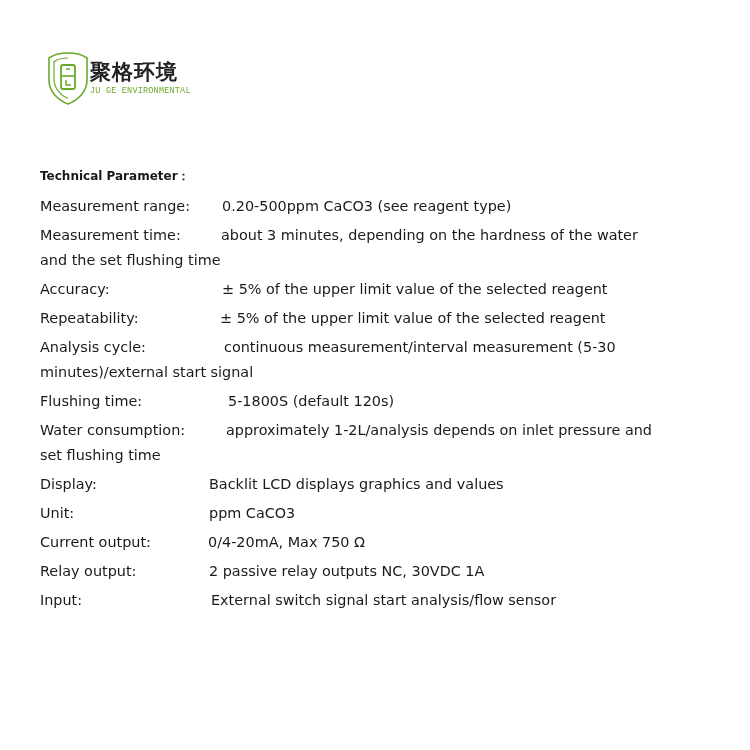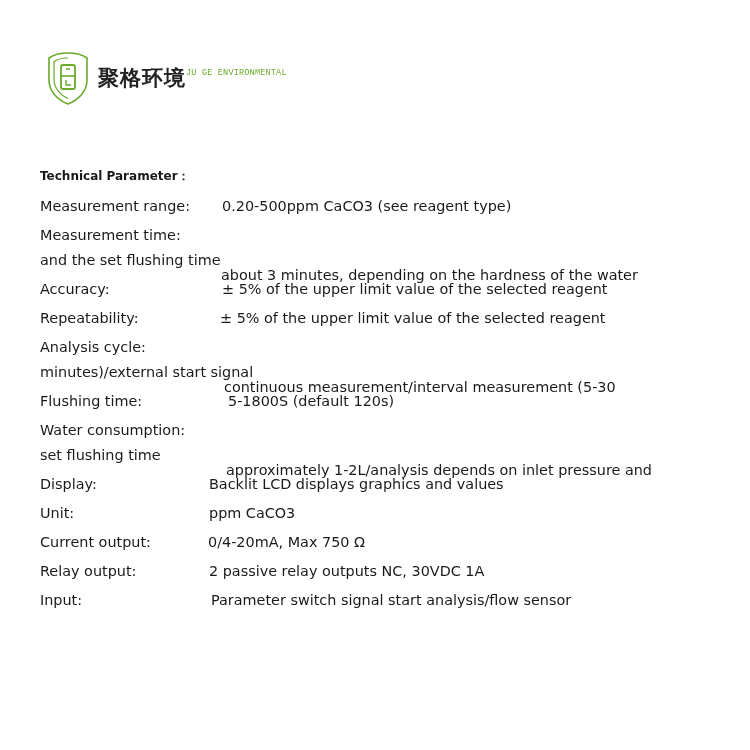--- a/index.html
+++ b/index.html
@@ -20,23 +20,22 @@
       left: 46px;
       top: 50px;
       display: flex;
       align-items: center;
     }
     .logo-shield {
       width: 44px;
       height: 56px;
     }
     .logo-text {
-      margin-left: 8px;
       display: flex;
-      flex-direction: row;
+      flex-direction: column;
     }
     .logo-cn {
       font-family: "DejaVu Sans", sans-serif;
       font-size: 21px;
       font-weight: bold;
       color: #222;
       letter-spacing: 1px;
       line-height: 24px;
     }
     .logo-en {
@@ -75,21 +74,20 @@
     }
     .label {
       display: inline;
     }
     .value {
       position: absolute;
       top: 0;
     }
     .row.wrap .value {
       position: static;
-      margin-top: 40px;
     }
     .row.wrap .first-line {
       white-space: nowrap;
       position: relative;
       height: 25px;
     }
     .row.wrap .first-line .value {
       position: absolute;
       top: 0;
     }
@@ -173,15 +171,15 @@
     <span class="value" style="left:168px">0/4-20mA, Max 750  Ω</span>
   </div>
 
   <div class="row">
     <span class="label">Relay output:</span>
     <span class="value" style="left:169px">2 passive relay outputs NC, 30VDC 1A</span>
   </div>
 
   <div class="row">
     <span class="label">Input:</span>
-    <span class="value" style="left:171px">Parameter switch signal start analysis/flow sensor</span>
+    <span class="value" style="left:171px">External switch signal start analysis/flow sensor</span>
   </div>
 </div>
 
 </body></html>

